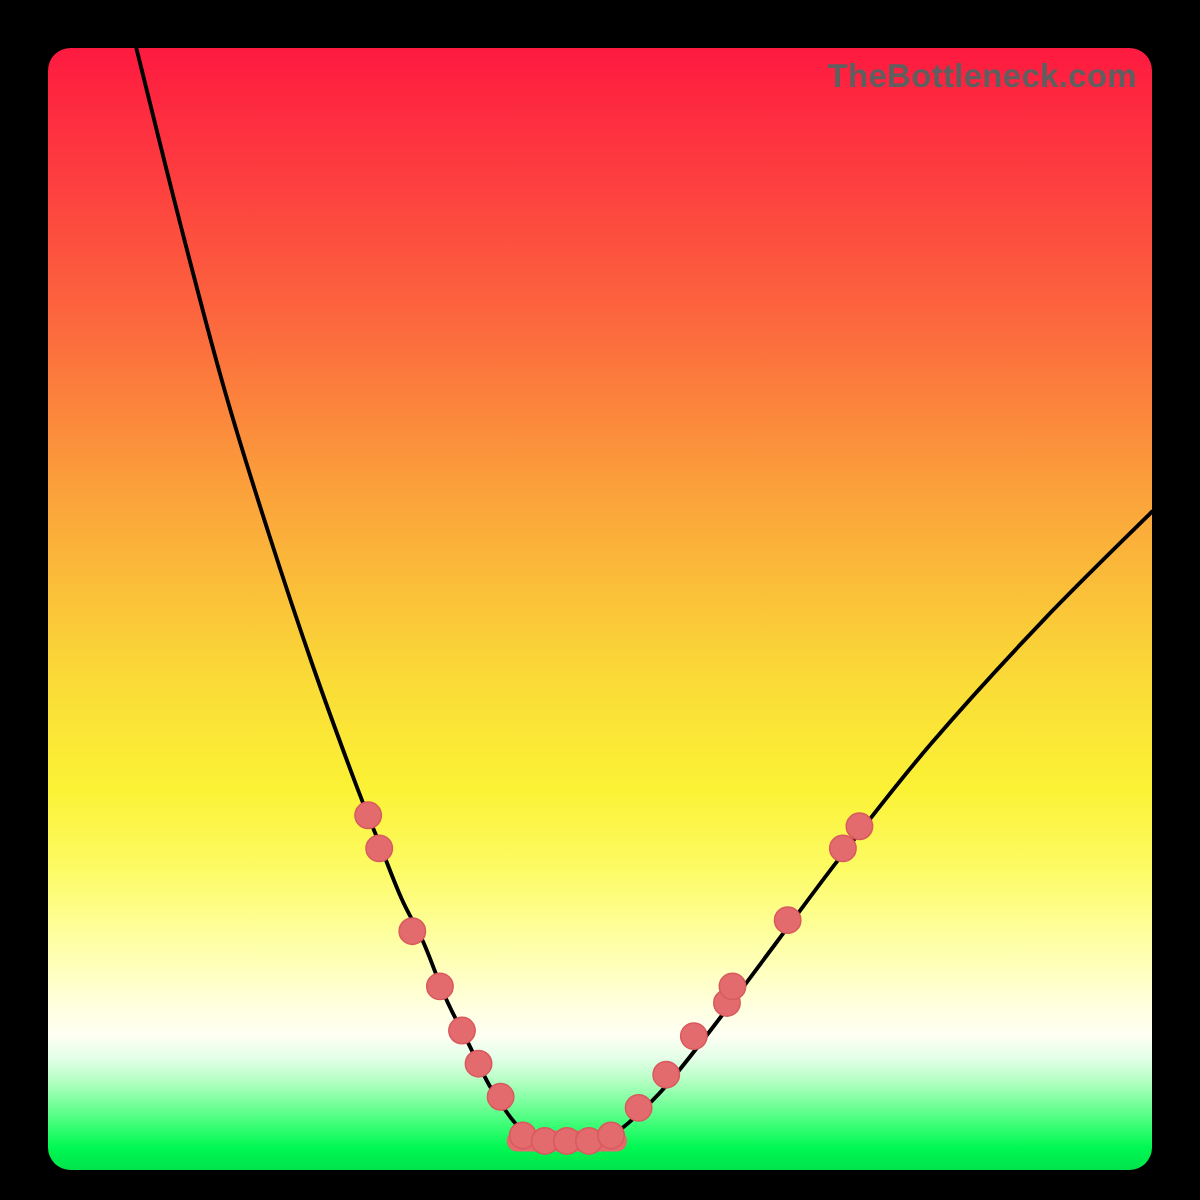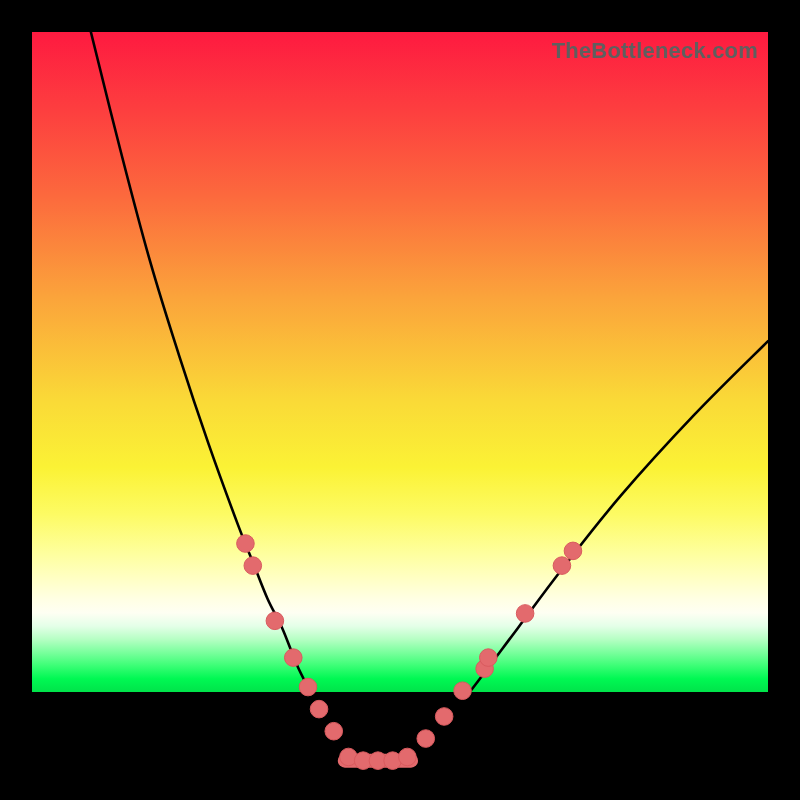--- a/index.html
+++ b/index.html
@@ -15,39 +15,40 @@
     position: relative;
     width: 800px;
     height: 800px;
     background: #000;
   }
   .plot-area {
     position: absolute;
     left: 32px;
     top: 32px;
     width: 736px;
-    height: 660px;
+    height: 748px;
     background: linear-gradient(to bottom,
       #fe1a40 0%,
       #fd3f3f 12%,
       #fc6a3d 25%,
       #fba33b 40%,
       #fada37 56%,
       #fbf235 66%,
       #fdfb63 73%,
       #feff9e 79%,
       #ffffc6 83%,
       #ffffe4 86%,
       #fefff3 88%,
       #e4ffe8 90%,
       #b6ffc4 92%,
       #7aff9d 94%,
       #3cfe76 96%,
       #00f853 98%,
       #00e34a 100%);
+    border-radius: 15px;
   }
   .watermark {
     position: absolute;
     top: 6px;
     right: 10px;
     color: #5f5f5f;
     font-size: 22px;
     font-weight: 600;
     letter-spacing: 0.2px;
     user-select: none;

